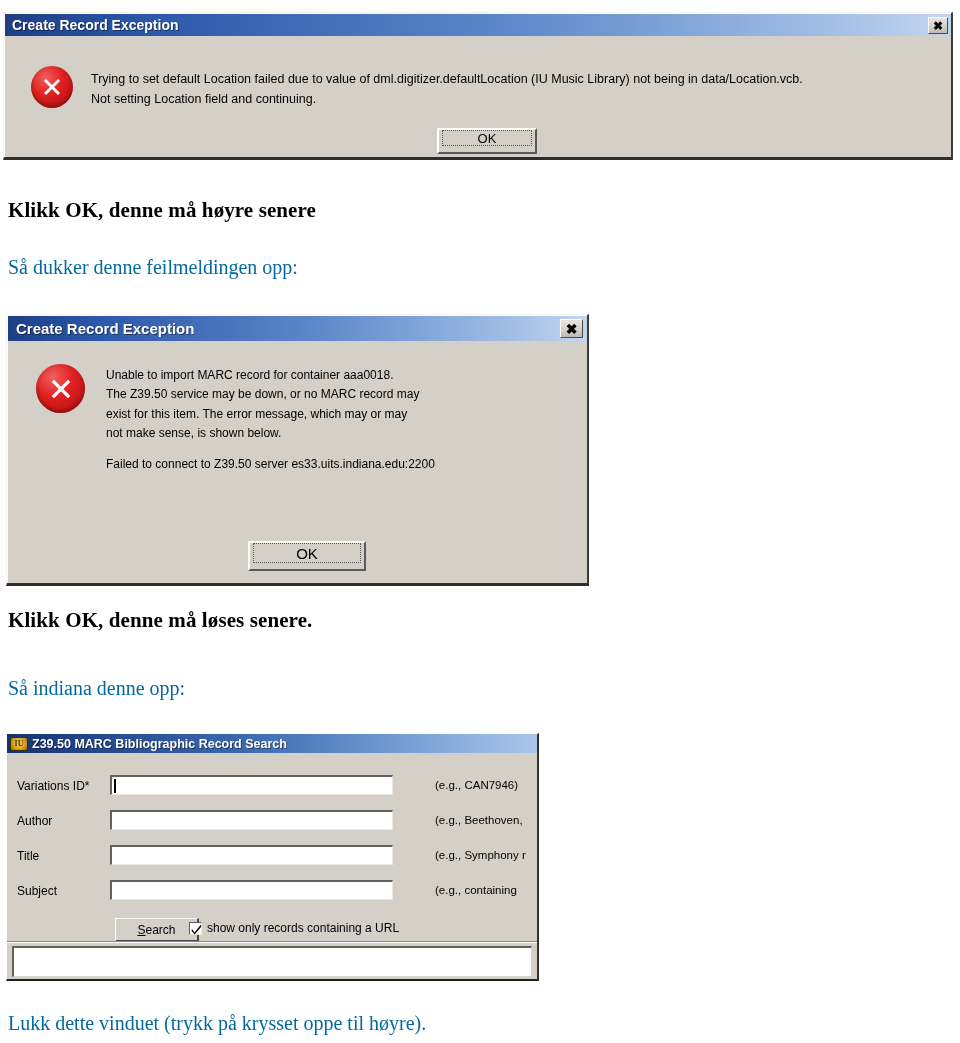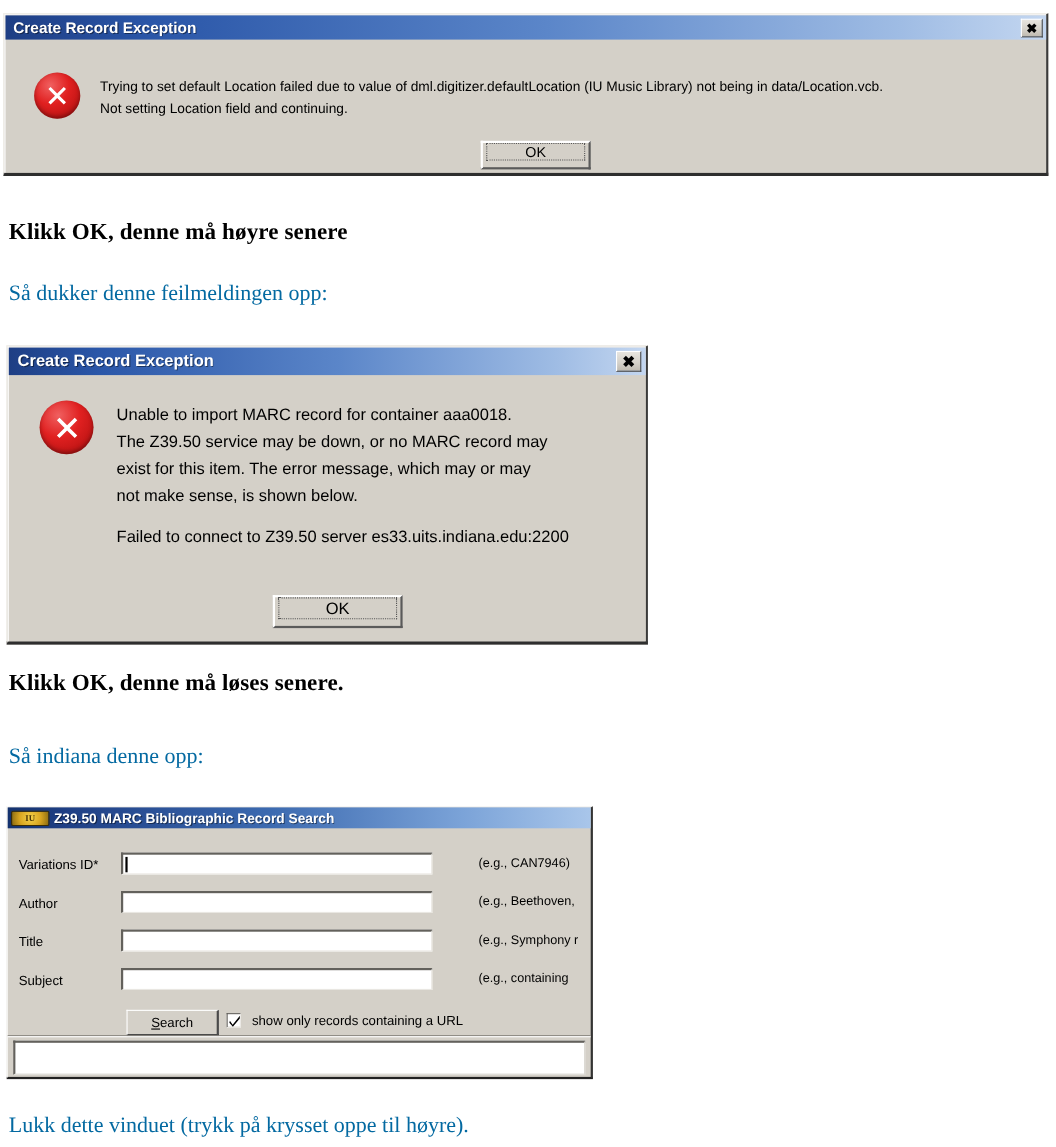--- a/index.html
+++ b/index.html
@@ -119,42 +119,42 @@
   #dlg1 .msg { left: 86px; top: 55px; font-size: 12.5px; }
   #dlg1 .okbtn { left: 432px; top: 114px; width: 100px; height: 26px; }
   #dlg1 .okbtn span.inner { font-size: 13px; }
 
   
   #dlg2 { left: 6px; top: 314px; width: 583px; height: 272px; }
   #dlg2 .titlebar { height: 25px; padding-left: 8px; }
   #dlg2 .titlebar-text { font-size: 15px; }
   #dlg2 .closebtn { right: 4px; top: 3px; width: 23px; height: 19px; font-size: 14px; }
   #dlg2 .err-icon { left: 28px; top: 48px; width: 49px; height: 49px; }
-  #dlg2 .msg { left: 98px; top: 50px; font-size: 15px; }
+  #dlg2 .msg { left: 98px; top: 50px; font-size: 12px; }
   #dlg2 .okbtn { left: 240px; top: 225px; width: 118px; height: 30px; }
   #dlg2 .okbtn span.inner { font-size: 15px; }
 
   
   #win3 {
     position: absolute;
     left: 6px; top: 733px; width: 533px; height: 248px;
     background: #d4d0c8;
     border-top: 1px solid #ffffff;
     border-left: 1px solid #ffffff;
     border-right: 2px solid #333333;
     border-bottom: 2px solid #222222;
   }
   #win3 .titlebar {
     height: 19px;
     padding-left: 3px;
     background: linear-gradient(to right, #14326e 0%, #1f3f85 10%, #3c6ab0 45%, #7ba3d8 78%, #a9c6ea 100%);
   }
   #win3 .titlebar-text { font-size: 12.5px; margin-left: 4px; }
   .iu-icon {
-    width: 35px; height: 14px;
+    width: 18px; height: 14px;
     background: radial-gradient(circle at 50% 45%, #f6d24a 0%, #d8a520 55%, #8a6a10 100%);
     border: 1px solid #3a2c05;
     border-radius: 2px;
     display: flex; align-items: center; justify-content: center;
     font-size: 8px; color: #4a3505; font-weight: bold;
     font-family: "Liberation Serif", serif;
     flex: 0 0 auto;
   }
   .form-area { position: absolute; left: 0; top: 19px; right: 0; height: 160px; }
   .frow { position: absolute; left: 0; right: 0; height: 24px; }
@@ -190,22 +190,22 @@
     border-top: 1px solid #ffffff;
     border-left: 1px solid #ffffff;
     border-right: 2px solid #4a4a4a;
     border-bottom: 2px solid #4a4a4a;
     display: flex; align-items: center; justify-content: center;
     font-size: 12px; color: #000; cursor: pointer;
     font-family: "Liberation Sans", sans-serif;
   }
   .searchbtn u { text-decoration: underline; }
   .chkwrap {
-    position: absolute; left: 199px; top: 3px;
-    display: flex; align-items: flex-start; gap: 10px;
+    position: absolute; left: 182px; top: 3px;
+    display: flex; align-items: center; gap: 5px;
     cursor: pointer;
   }
   .chkbox {
     width: 13px; height: 13px; background: #ffffff;
     border-top: 1.5px solid #63615c;
     border-left: 1.5px solid #63615c;
     border-right: 1px solid #e9e7e2;
     border-bottom: 1px solid #e9e7e2;
     position: relative; flex: 0 0 auto;
   }

